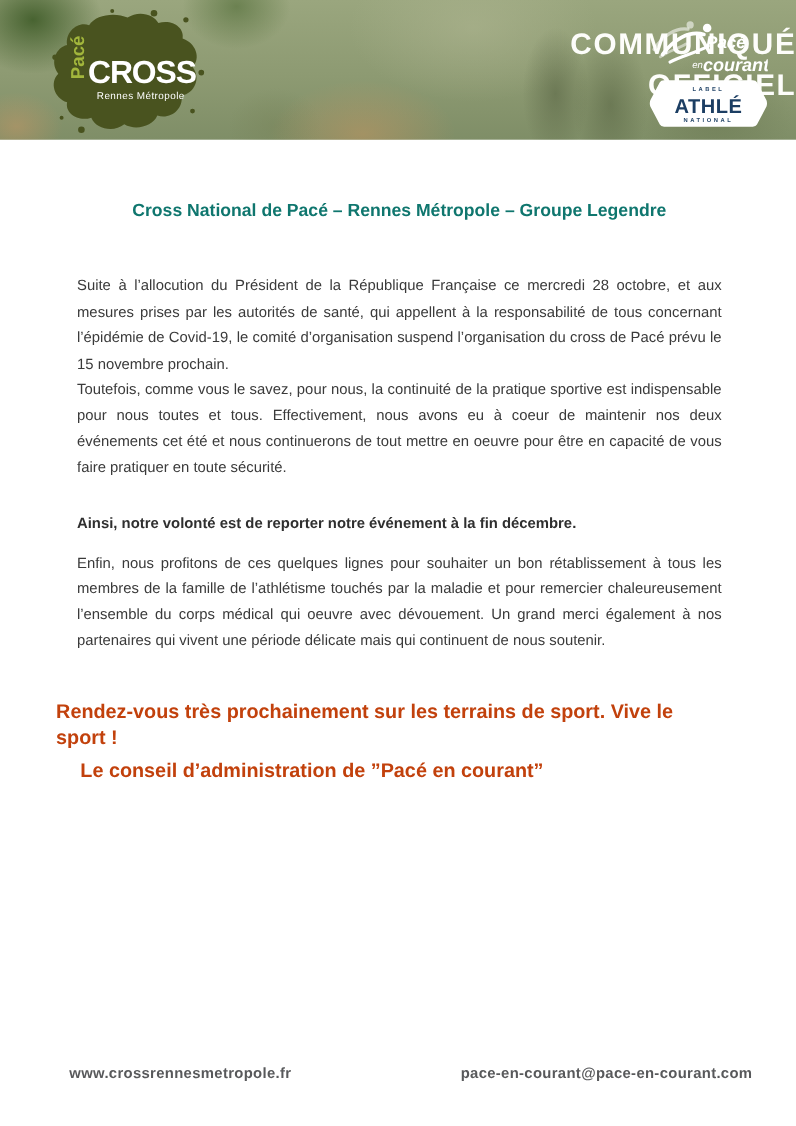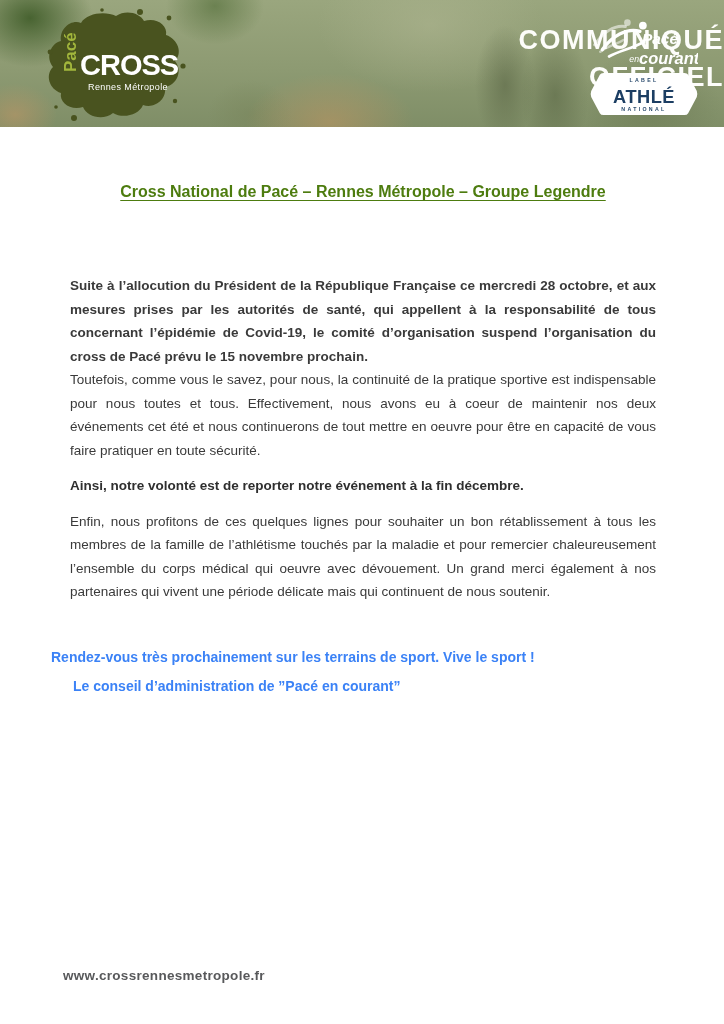--- a/index.html
+++ b/index.html
@@ -43,33 +43,33 @@
   .pec-text-big2  { fill:#ffffff; font-style:italic; font-weight:700; font-size:17px; }
 
   .athle-shape { fill:#ffffff; }
   .athle-small { fill:#27486b; font-size:5.5px; font-weight:700; letter-spacing:2.4px; }
   .athle-big   { fill:#1c3e63; font-size:19px; font-weight:800; letter-spacing:.5px; }
 
   
   .content { padding:0 68px 0 70px; color:#3a3a3a; }
   .doc-title {
     margin-top:56px; text-align:center;
-    font-size:16px; font-weight:700; color:#4d7c0f;
-    text-decoration:underline; text-underline-offset:3px;
+    font-size:16px; font-weight:700; color:#0f766e;
+    text-underline-offset:3px;
   }
   .para {
     text-align:justify; font-size:13.5px; line-height:23.5px; color:#3a3a3a;
   }
-  .para.p1 { margin-top:73px;font-weight:bold; }
+  .para.p1 { margin-top:47px; }
   .para.p2 { }
-  .para.p3 { margin-top:12px; font-weight:700; text-align:left; color:#2f2f2f; }
+  .para.p3 { margin-top:28px; font-weight:700; text-align:left; color:#2f2f2f; }
   .para.p4 { margin-top:12px; }
   .closing { margin-top:42px; margin-left:-19px; }
   .close-line {
-    font-weight:700; font-size:14px; line-height:23.5px; color:#3b82f6;
+    font-weight:700; font-size:18px; line-height:23.5px; color:#c2410c;
   }
   .close-line + .close-line { margin-top:6px;padding-left:22px; }
 
   
   .footer {
     position:absolute; left:63px; right:40px; top:968px;
     display:flex; justify-content:space-between;
     font-weight:700; font-size:13.5px; color:#58595b; letter-spacing:.3px;gap:27px;
   }
 </style>
@@ -140,15 +140,16 @@
     <p class="para p4">Enfin, nous profitons de ces quelques lignes pour souhaiter un bon rétablissement à tous les membres de la famille de l’athlétisme touchés par la maladie et pour remercier chaleureusement l’ensemble du corps médical qui oeuvre avec dévouement. Un grand merci également à nos partenaires qui vivent une période délicate mais qui continuent de nous soutenir.</p>
 
     <div class="closing">
       <p class="close-line">Rendez-vous très prochainement sur les terrains de sport. Vive le sport !</p>
       <p class="close-line">Le conseil d’administration de ”Pacé en courant”</p>
     </div>
   </main>
 
   <footer class="footer">
     <span>www.crossrennesmetropole.fr</span>
+    <span>pace-en-courant@pace-en-courant.com</span>
   </footer>
 
 </div>
 
 </body></html>

